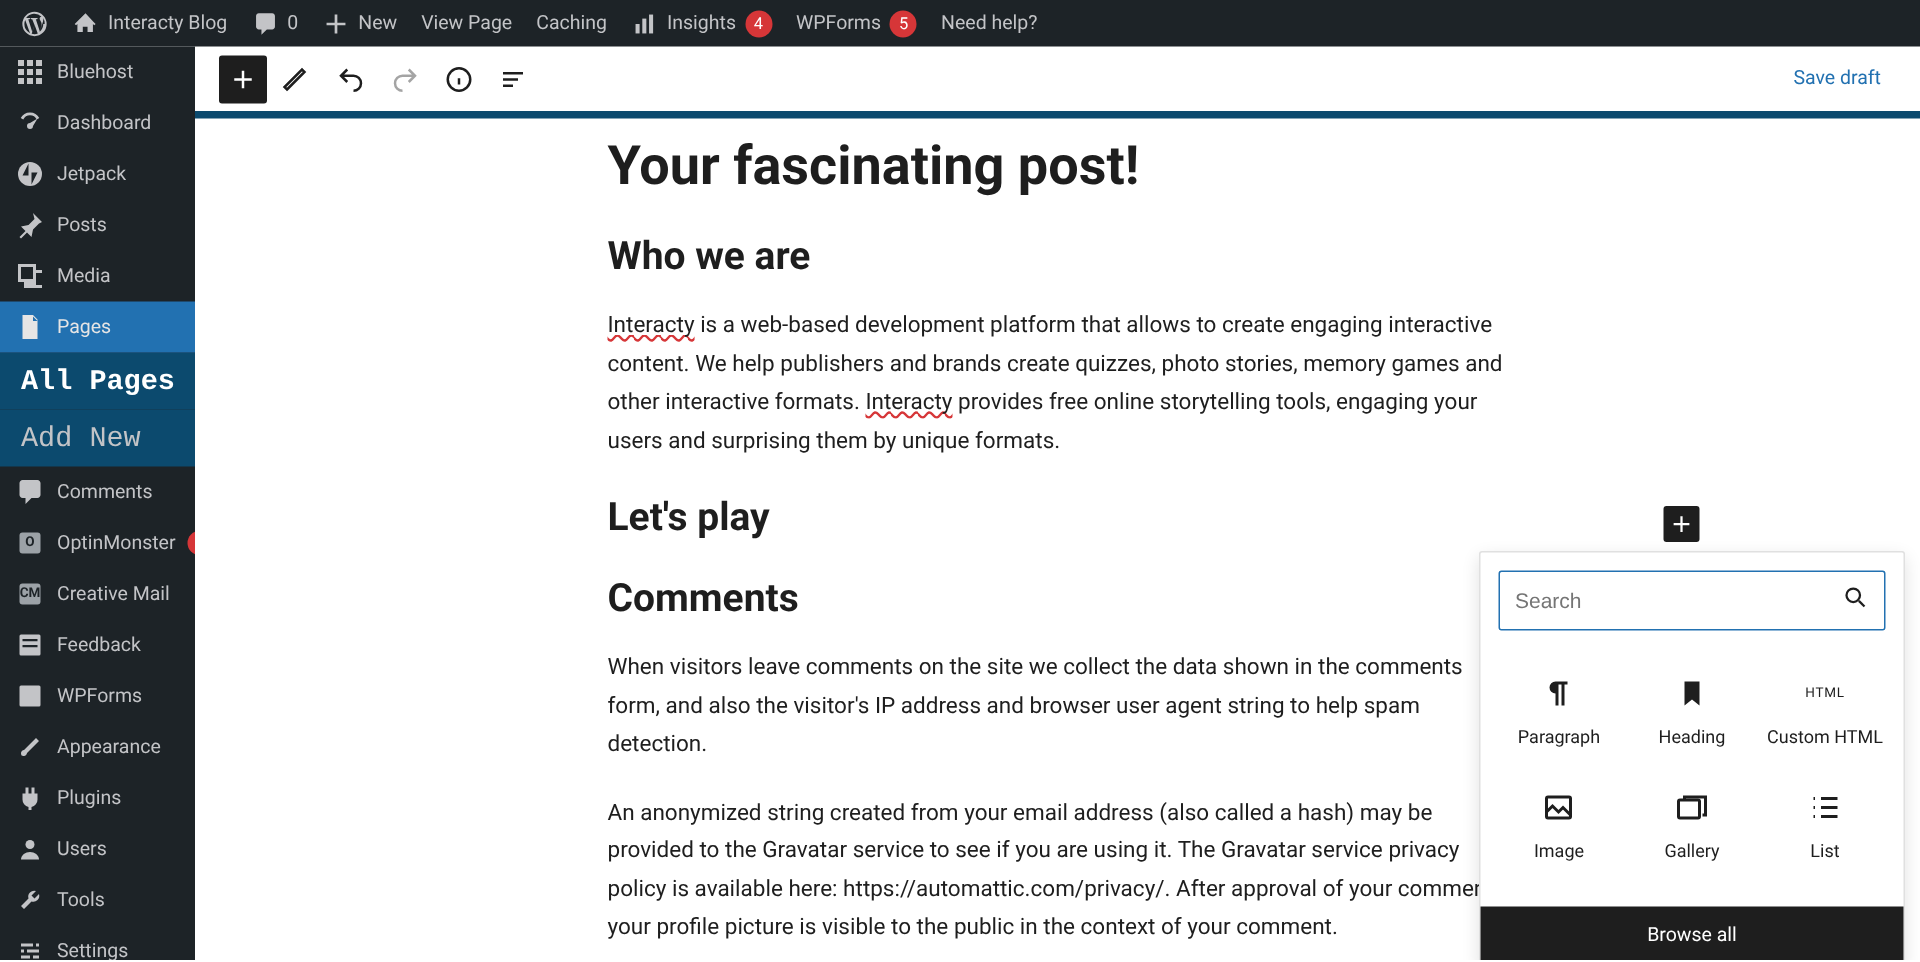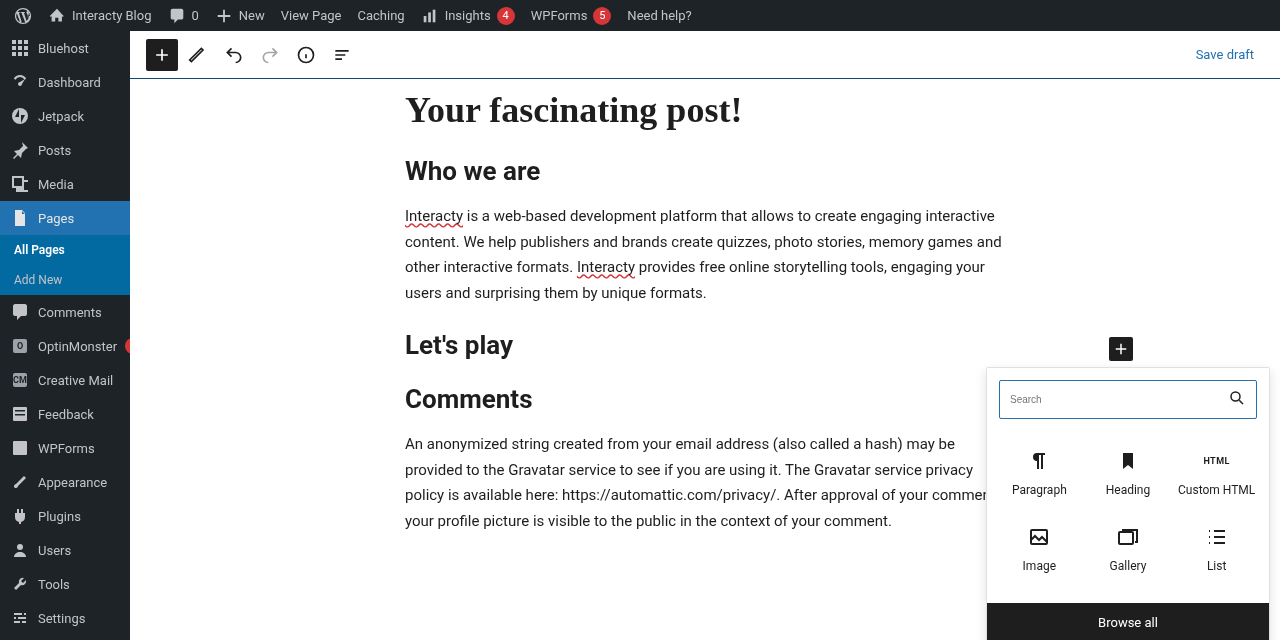--- a/index.html
+++ b/index.html
@@ -10,50 +10,50 @@
 .adminbar-item { display: flex; align-items: center; gap: 6px; padding: 0 8px; height: 32px; cursor: pointer; }
 .adminbar-icon { width: 18px; height: 18px; display: flex; align-items: center; justify-content: center; }
 .badge { background: #d63638; color: #fff; border-radius: 9px; min-width: 18px; height: 18px; display: inline-flex; align-items: center; justify-content: center; font-size: 11px; padding: 0 5px; }
 
 
 .layout { display: flex; height: calc(641px - 32px); }
 .sidebar { width: 130px; background: #1d2327; color: #c3c4c7; font-size: 13px; display: flex; flex-direction: column; overflow: hidden; }
 .sidebar-item { display: flex; align-items: center; gap: 8px; padding: 8px 10px; cursor: pointer; min-height: 34px; }
 .sidebar-item.active { background: #2271b1; color: #e5e5e5; position: relative; }
 .sidebar-item.active::after { content: ''; position: absolute; right: -8px; top: 50%; transform: translateY(-50%); border: 8px solid transparent; border-right-color: #fff; }
-.sidebar-sub { background: #0369a1; color: #c3c4c7; padding: 8px 12px 8px 14px; font-size: 12px; cursor: pointer; }
+.sidebar-sub { background: #0c4a6e; color: #c3c4c7; padding: 8px 12px 8px 14px; font-size: 19px; cursor: pointer; font-family: Liberation Mono, monospace; }
 .sidebar-sub.cur { color: #fff; font-weight: 600; }
 .sidebar-icon { width: 20px; height: 20px; display: flex; align-items: center; justify-content: center; flex-shrink: 0; }
 .sq { width: 14px; height: 14px; background: #9ca2a7; border-radius: 2px; display: inline-flex; align-items: center; justify-content: center; font-size: 9px; color: #1d2327; font-weight: bold; }
 
 
 .editor { flex: 1; display: flex; flex-direction: column; position: relative; }
-.toolbar { height: 48px; border-bottom: 1px solid #0c4a6e; display: flex; align-items: center; padding: 0 16px; justify-content: space-between; text-align: center; }
+.toolbar { height: 48px; border-bottom: 5px solid #0c4a6e; display: flex; align-items: center; padding: 0 16px; justify-content: space-between; text-align: center; }
 .toolbar-left { display: flex; align-items: center; gap: 4px; }
 .tb-btn { width: 32px; height: 32px; display: flex; align-items: center; justify-content: center; border-radius: 2px; cursor: pointer; }
 .tb-btn.add { background: #1e1e1e; color: #fff; border-radius: 2px; }
 .tb-btn svg { width: 20px; height: 20px; }
 .save-draft { color: #2271b1; padding: 6px 10px; cursor: pointer; font-size: 13px; }
 
 .canvas { flex: 1; overflow-y: auto; padding: 0 0 40px 0; position: relative; }
 .pagewrap { max-width: 640px; margin: 0 auto; padding: 10px 20px; }
-.title { font-size: 36px; font-weight: 700; margin-bottom: 15px; line-height: 1.2; font-family: Liberation Serif, serif; }
+.title { font-size: 36px; font-weight: 700; margin-bottom: 15px; line-height: 1.2; }
 h2.blk { font-size: 26px; font-weight: 700; margin: 24px 0 18px; }
 p.blk { font-size: 15px; line-height: 1.7; margin: 0 0 20px; color: #1e1e1e; }
 .ph { color: #757575; font-size: 15px; margin: 0 0 18px; }
 .spellchk { text-decoration: underline wavy #d63638; text-decoration-skip-ink: none; }
 
 
 .float-add { position: absolute; top: 258px; right: 147px; width: 24px; height: 24px; background: #1e1e1e; color: #fff; display: flex; align-items: center; justify-content: center; border-radius: 2px; cursor: pointer; }
 
 
 .inserter { position: absolute; top: 288px; right: 10px; width: 284px; background: #fff; border: 1px solid #e0e0e0; box-shadow: 0 4px 12px rgba(0,0,0,0.12); border-radius: 2px; }
 .inserter-search { padding: 12px; }
 .inserter-search-box { border: 1.5px solid #2271b1; border-radius: 2px; display: flex; align-items: center; padding: 8px 10px; gap: 8px; }
-.inserter-search-box input { border: none; outline: none; flex: 1; font-size: 10px; }
+.inserter-search-box input { border: none; outline: none; flex: 1; font-size: 14px; }
 .inserter-grid { display: grid; grid-template-columns: repeat(3,1fr); padding: 4px 8px 16px; }
 .block-type { display: flex; flex-direction: column; align-items: center; gap: 10px; padding: 14px 4px; font-size: 12px; cursor: pointer; border-radius: 2px; }
 .block-type-icon { width: 24px; height: 24px; display: flex; align-items: center; justify-content: center; }
 .browse-all { background: #1e1e1e; color: #fff; text-align: center; padding: 12px; cursor: pointer; font-size: 13px; }
 
 
 .canvas::-webkit-scrollbar { width: 14px; }
 .canvas::-webkit-scrollbar-thumb { background: #c1c1c1; border: 3px solid #fff; border-radius: 7px; }
 
 .smbadge { background: #d63638; color: #fff; border-radius: 8px; min-width: 16px; height: 16px; display: inline-flex; align-items: center; justify-content: center; font-size: 10px; }
@@ -306,20 +306,21 @@
       <div class="save-draft">Save draft</div>
     </div>
 
     <div class="canvas">
       <div class="pagewrap">
         <h1 class="title">Your fascinating post!</h1>
         <h2 class="blk">Who we are</h2>
         <p class="blk"><span class="spellchk">Interacty</span><span> is a web-based development platform that allows to create engaging interactive content. We help publishers and brands create quizzes, photo stories, memory games and other interactive formats. </span><span class="spellchk">Interacty</span><span> provides free online storytelling tools, engaging your users and surprising them by unique formats.</span></p>
         <h2 class="blk">Let's play</h2>
         <h2 class="blk">Comments</h2>
+        <p class="blk">When visitors leave comments on the site we collect the data shown in the comments form, and also the visitor's IP address and browser user agent string to help spam detection.</p>
         <p class="blk">An anonymized string created from your email address (also called a hash) may be provided to the Gravatar service to see if you are using it. The Gravatar service privacy policy is available here: https://automattic.com/privacy/. After approval of your comment, your profile picture is visible to the public in the context of your comment.</p>
 
       </div>
 
       <div class="float-add">
           <svg viewBox="0 0 24 24" width="18" height="18" fill="currentColor">
             <path d="M11 5h2v6h6v2h-6v6h-2v-6H5v-2h6z"></path>
           </svg>
         </div>
 
@@ -344,21 +345,21 @@
             </div>
           <div class="block-type">
               <span class="block-type-icon">
                 <svg viewBox="0 0 24 24" fill="#1e1e1e">
                   <path d="M7 4h10v16l-5-4-5 4z"></path>
                 </svg>
               </span>
               <span>Heading</span>
             </div>
           <div class="block-type">
-              <span class="block-type-icon" style="font-size:9px;font-weight:700;letter-spacing:0.5px">HTML</span>
+              <span class="block-type-icon" style="font-size:9px;font-weight:400;letter-spacing:0.5px">HTML</span>
               <span>Custom HTML</span>
             </div>
           <div class="block-type">
               <span class="block-type-icon">
                 <svg viewBox="0 0 24 24" fill="none" stroke="#1e1e1e" stroke-width="2">
                   <rect x="4" y="5" width="16" height="14" rx="1"></rect>
                   <path d="M4 15l4-4 4 4 3-3 5 5"></path>
                 </svg>
               </span>
               <span>Image</span>

